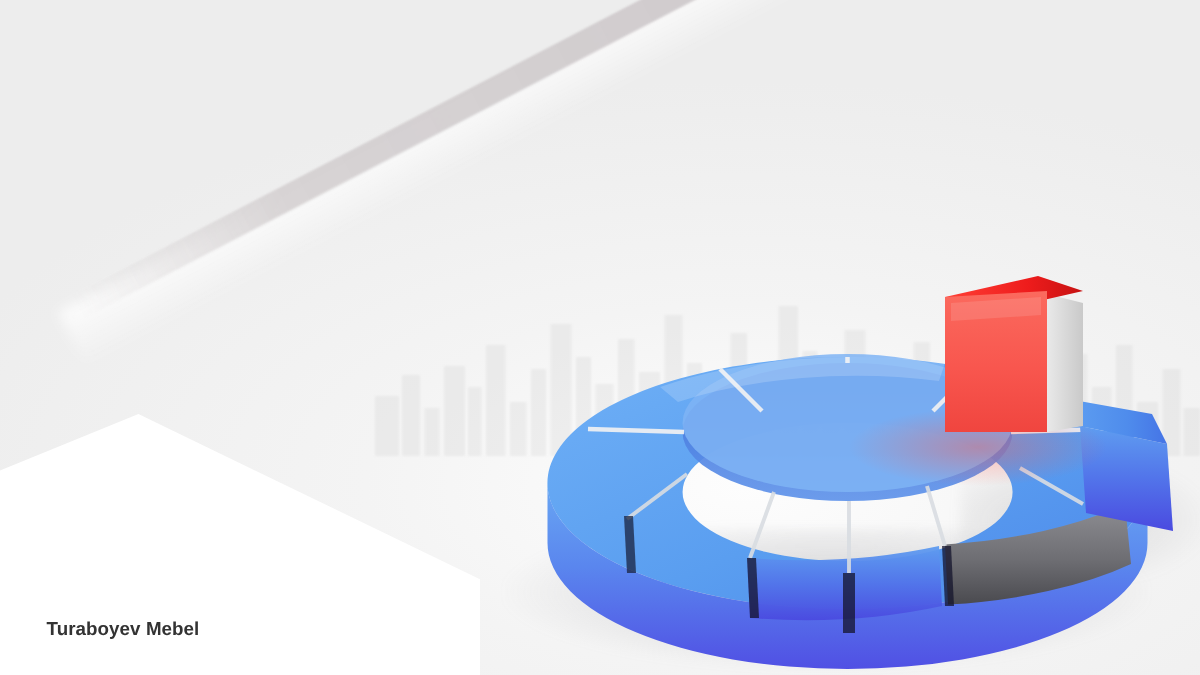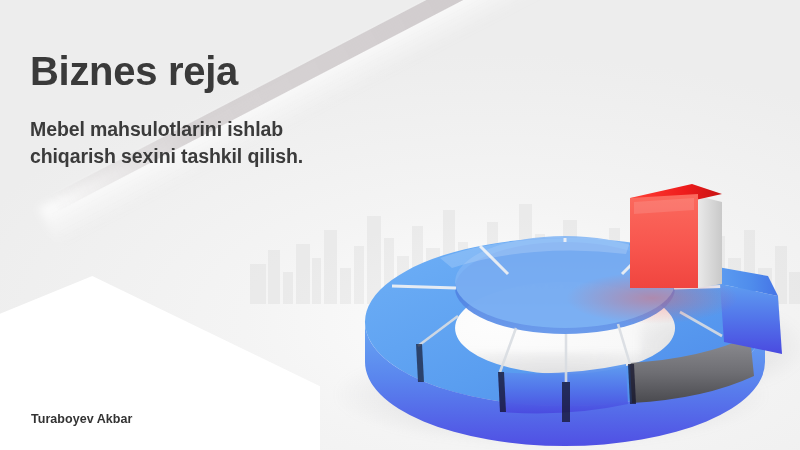--- a/index.html
+++ b/index.html
@@ -279,23 +279,16 @@
 
       <path d="M304,26 L364,22 L364,34 L304,38 Z" fill="#ffffff" opacity="0.12"></path>
     </g>
 
     <path d="M110,82 A200,84 0 0,1 300,66 L296,78 A190,80 0 0,0 122,92 Z" fill="#ffffff" opacity="0.18"></path>
   </svg>
 
   <div class="wedge-edge"></div>
   <div class="wedge"></div>
 
-  <div class="text-block">
-    <div class="slide-title">Biznes reja</div>
-    <div class="slide-subtitle">
-      <span class="l1">Mebel mahsulotlarini ishlab</span>
-      <span class="l2">chiqarish sexini tashkil qilish.</span>
-    </div>
-  </div>
-
-  <div class="author">Turaboyev Akbar</div>
+
+  <div class="author">Turaboyev Mebel</div>
 
 </div>
 
 </body></html>

